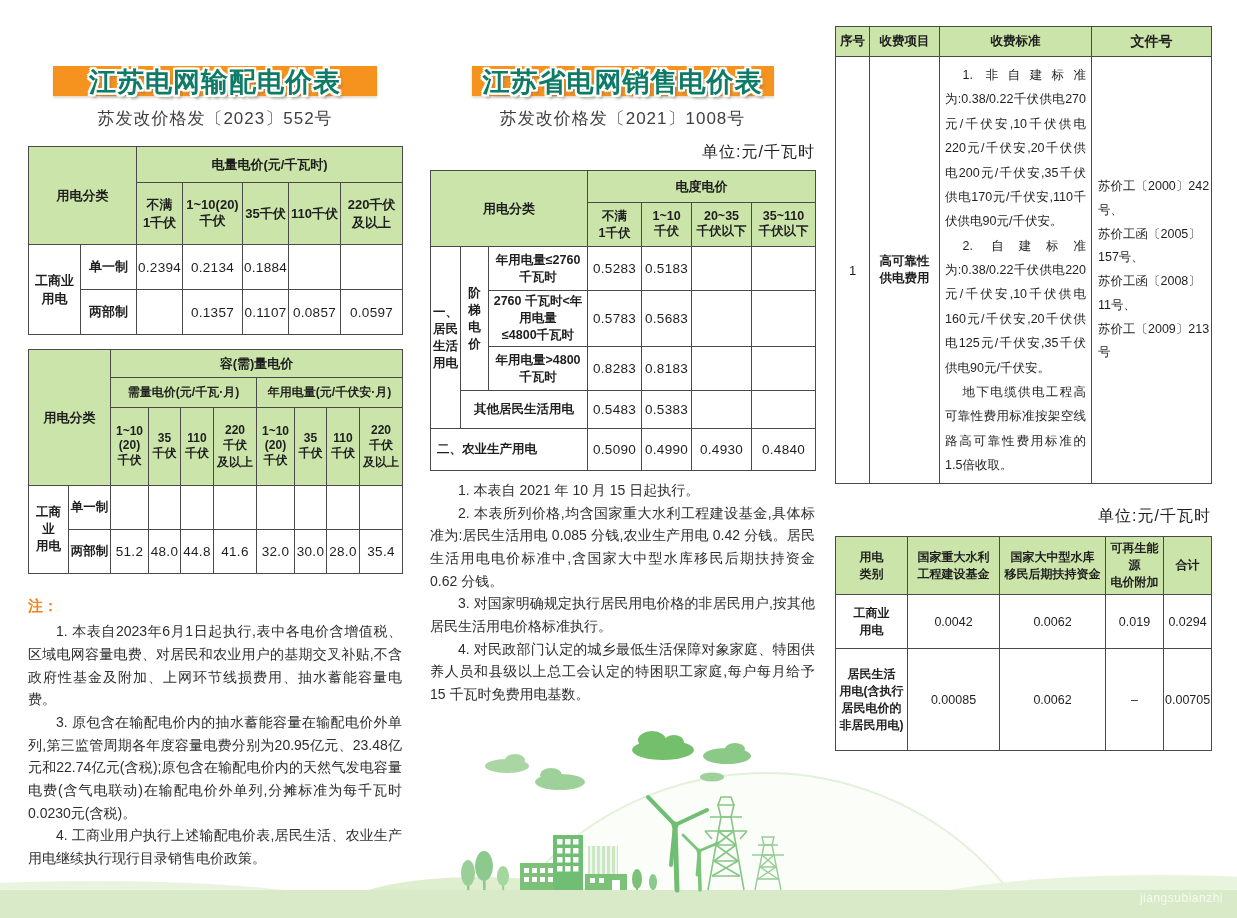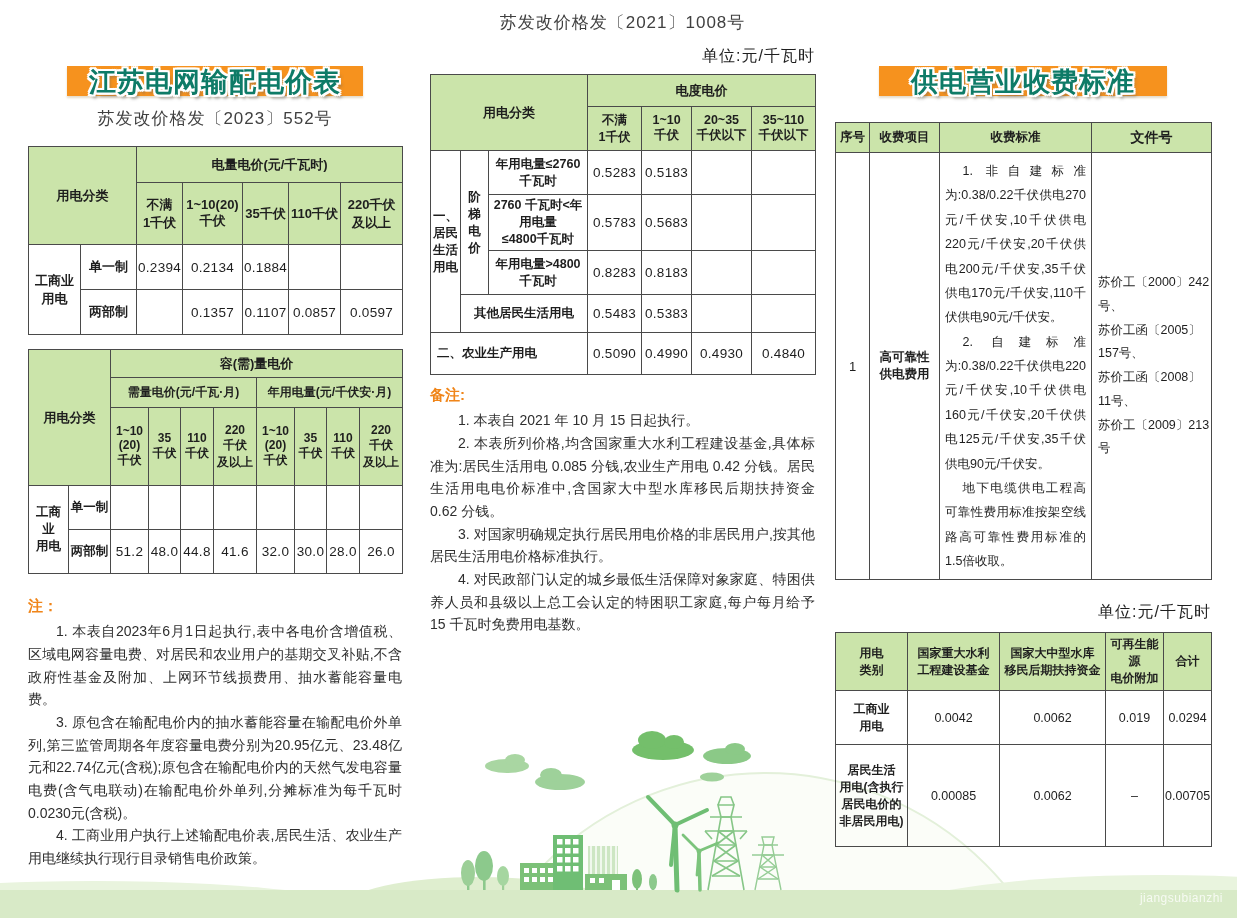--- a/index.html
+++ b/index.html
@@ -153,21 +153,21 @@
       <ellipse cx="637" cy="186" rx="5" ry="10" fill="#7CC178"></ellipse>
       <rect x="636" y="192" width="2" height="5" fill="#7CC178"></rect>
       <ellipse cx="653" cy="189" rx="4" ry="8" fill="#8CC98C"></ellipse>
       <rect x="652" y="194" width="2" height="3" fill="#8CC98C"></rect>
     </g>
   </svg>
 
   <div class="content">
 
     <div class="col col-left">
-      <div class="banner" style="width:296px; margin-top:66px;">
+      <div class="banner" style="width:324px; margin-top:66px;">
         <span class="banner-text">江苏电网输配电价表</span>
       </div>
       <div class="doc-no">苏发改价格发〔2023〕552号</div>
 
       <table style="margin-top:16px;">
         <colgroup>
             <col style="width:52px">
             <col style="width:56px">
             <col style="width:46px">
             <col style="width:60px">
@@ -270,34 +270,37 @@
         </tr>
         <tr style="height:44px">
           <td class="lbl" style="font-size:12.5px">两部制</td>
           <td class="num">51.2</td>
           <td class="num">48.0</td>
           <td class="num">44.8</td>
           <td class="num">41.6</td>
           <td class="num">32.0</td>
           <td class="num">30.0</td>
           <td class="num">28.0</td>
-          <td class="num">26.0</td>
+          <td class="num">35.4</td>
         </tr>
       </tbody>
         </table>
 
       <div class="notes" style="margin-top:20px;">
         <div class="notes-label">注：</div>
         <p>1. 本表自2023年6月1日起执行,表中各电价含增值税、区域电网容量电费、对居民和农业用户的基期交叉补贴,不含政府性基金及附加、上网环节线损费用、抽水蓄能容量电费。</p>
         <p>3. 原包含在输配电价内的抽水蓄能容量在输配电价外单列,第三监管周期各年度容量电费分别为20.95亿元、23.48亿元和22.74亿元(含税);原包含在输配电价内的天然气发电容量电费(含气电联动)在输配电价外单列,分摊标准为每千瓦时 0.0230元(含税)。</p>
         <p>4. 工商业用户执行上述输配电价表,居民生活、农业生产用电继续执行现行目录销售电价政策。</p>
       </div>
     </div>
 
     <div class="col col-mid">
+      <div class="banner" style="width:302px; margin-top:66px;">
+        <span class="banner-text">江苏省电网销售电价表</span>
+      </div>
       <div class="doc-no">苏发改价格发〔2021〕1008号</div>
       <div class="unit-line" style="margin-top:12px;">单位:元/千瓦时</div>
 
       <table style="margin-top:7px;">
         <colgroup>
             <col style="width:30px">
             <col style="width:28px">
             <col style="width:99px">
             <col style="width:54px">
             <col style="width:50px">
@@ -360,32 +363,28 @@
           <td class="lbl" colspan="3" style="font-size:12.5px; text-align:left; padding-left:6px;">二、农业生产用电</td>
           <td class="num">0.5090</td>
           <td class="num">0.4990</td>
           <td class="num">0.4930</td>
           <td class="num">0.4840</td>
         </tr>
       </tbody>
         </table>
 
       <div class="notes" style="margin-top:8px;">
-        <div class="notes-label">备注:</div>
         <p>1. 本表自 2021 年 10 月 15 日起执行。</p>
         <p>2. 本表所列价格,均含国家重大水利工程建设基金,具体标准为:居民生活用电 0.085 分钱,农业生产用电 0.42 分钱。居民生活用电电价标准中,含国家大中型水库移民后期扶持资金 0.62 分钱。</p>
         <p>3. 对国家明确规定执行居民用电价格的非居民用户,按其他居民生活用电价格标准执行。</p>
         <p>4. 对民政部门认定的城乡最低生活保障对象家庭、特困供养人员和县级以上总工会认定的特困职工家庭,每户每月给予 15 千瓦时免费用电基数。</p>
       </div>
     </div>
 
     <div class="col col-right">
-      <div class="banner" style="width:288px; margin-top:66px;">
-        <span class="banner-text">供电营业收费标准</span>
-      </div>
 
       <table style="margin-top:26px;">
         <colgroup>
             <col style="width:34px">
             <col style="width:70px">
             <col style="width:152px">
             <col style="width:120px">
           </colgroup>
         <tbody>
             <tr style="height:30px">

